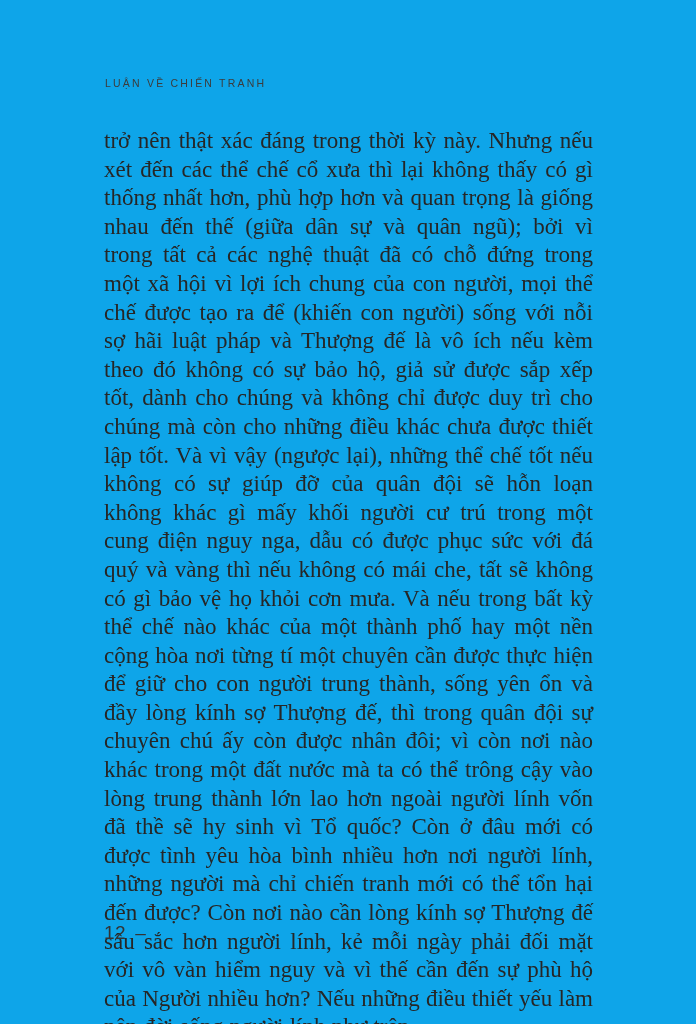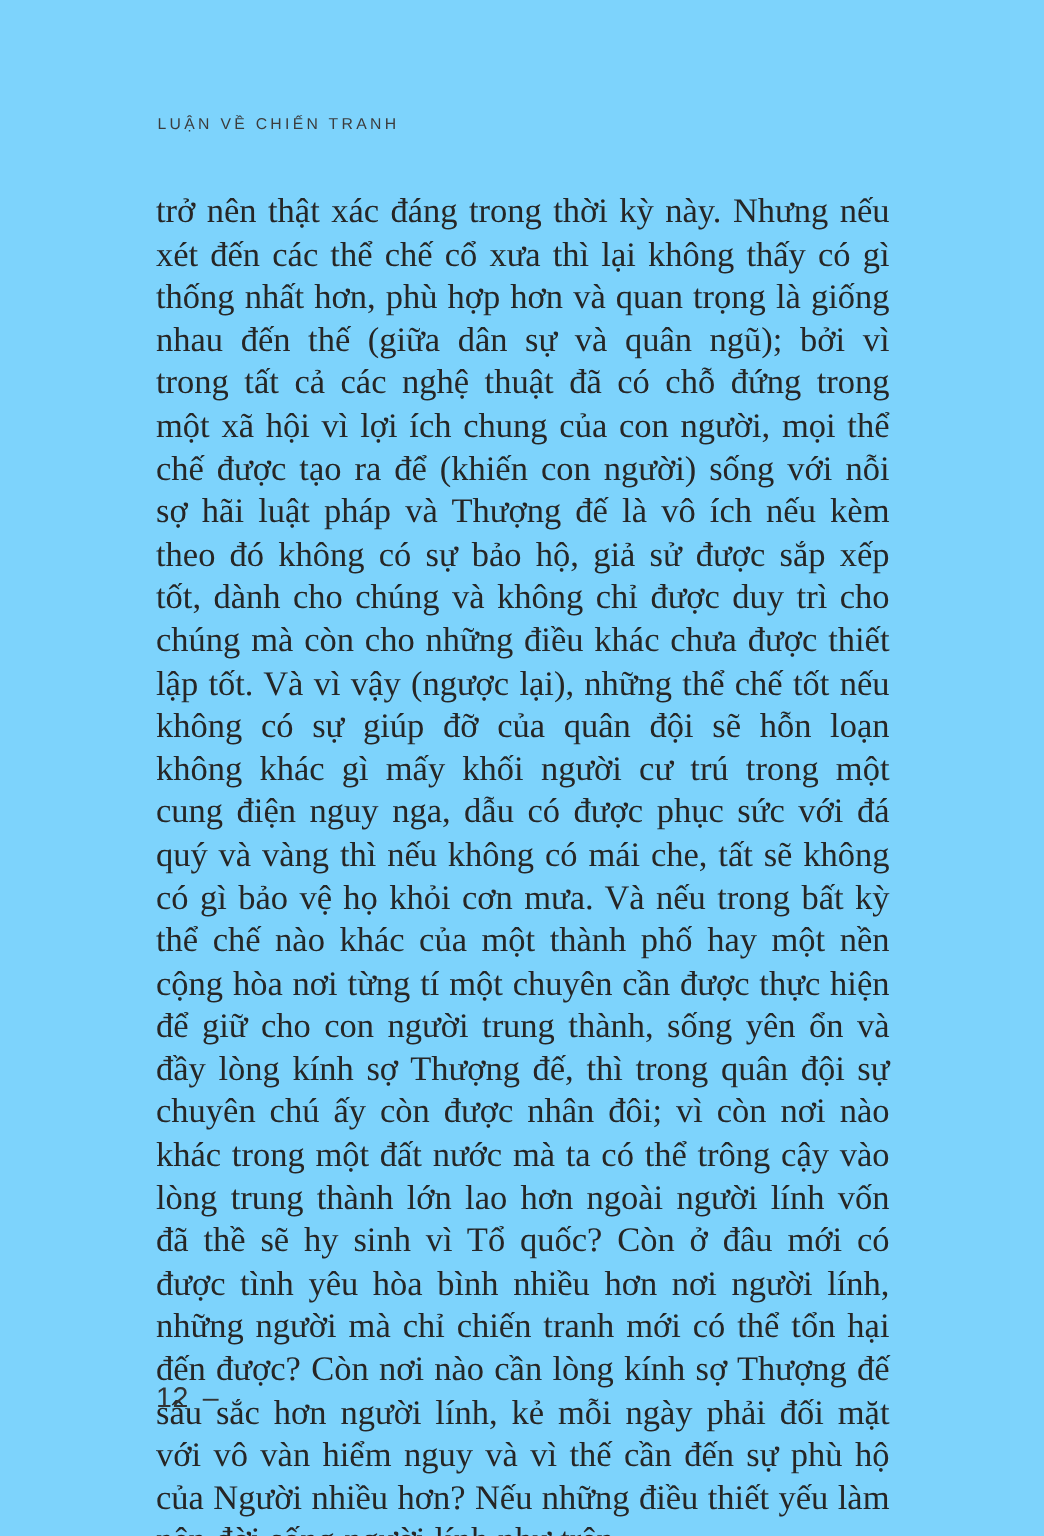--- a/index.html
+++ b/index.html
@@ -5,21 +5,21 @@
   html, body {
     margin: 0;
     padding: 0;
     background: #e9e9e9;
   }
   .page {
     position: relative;
     width: 696px;
     height: 1024px;
     margin: 0 auto;
-    background: #7dd3fc;
+    background: #0ea5e9;
     box-sizing: border-box;
     overflow: hidden;
     font-family: "Liberation Serif", serif;
     color: #262626;
   }
   .running-header {
     position: absolute;
     top: 77px;
     left: 105px;
     font-family: "Liberation Sans", sans-serif;

